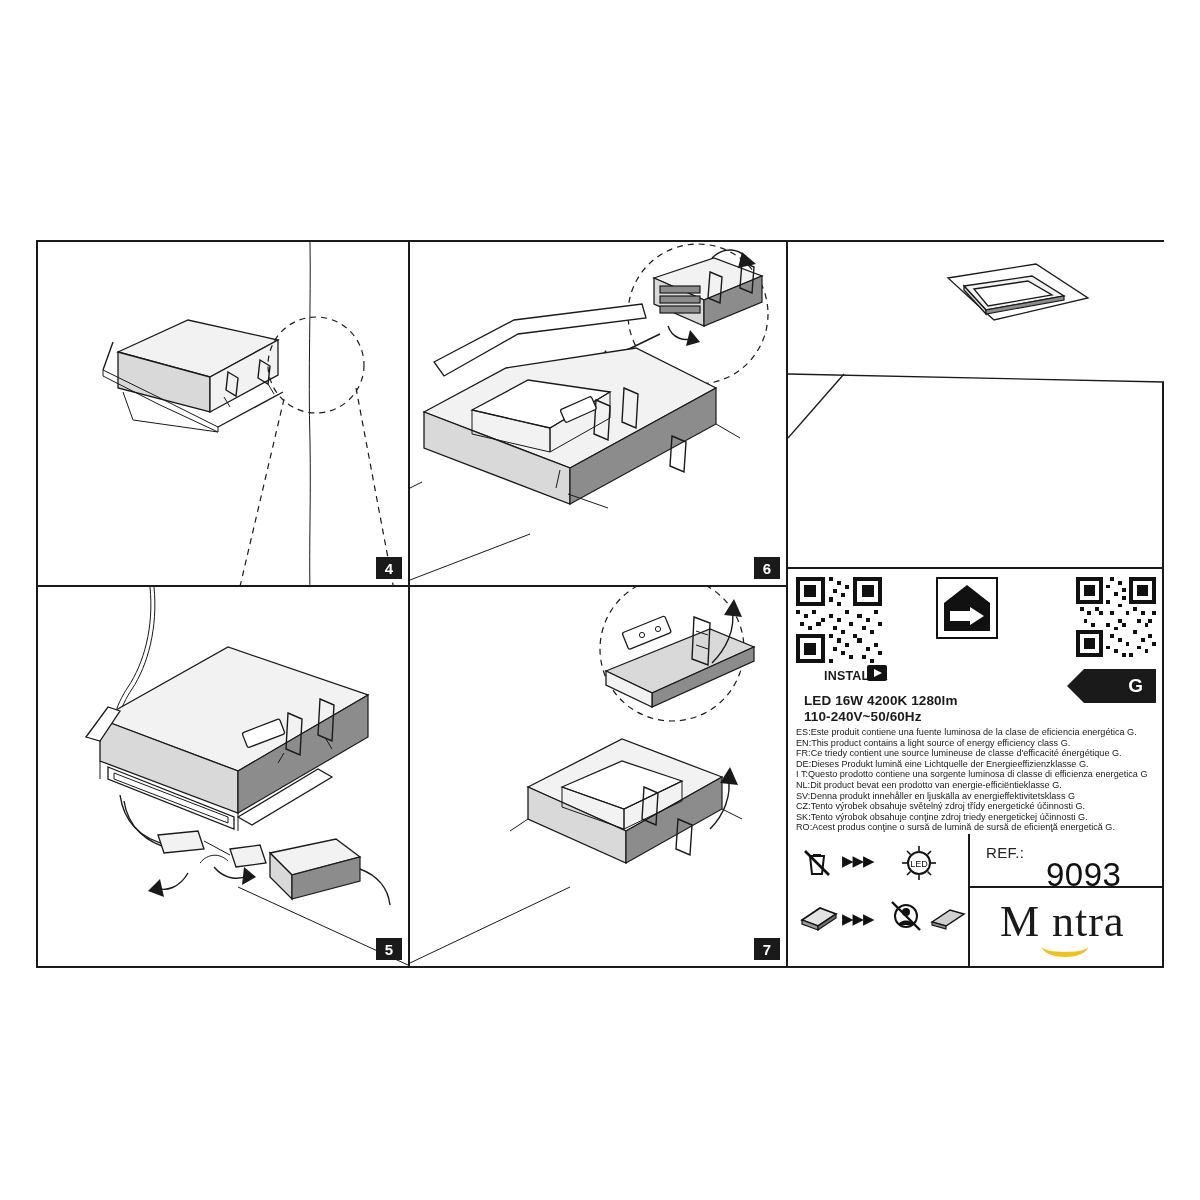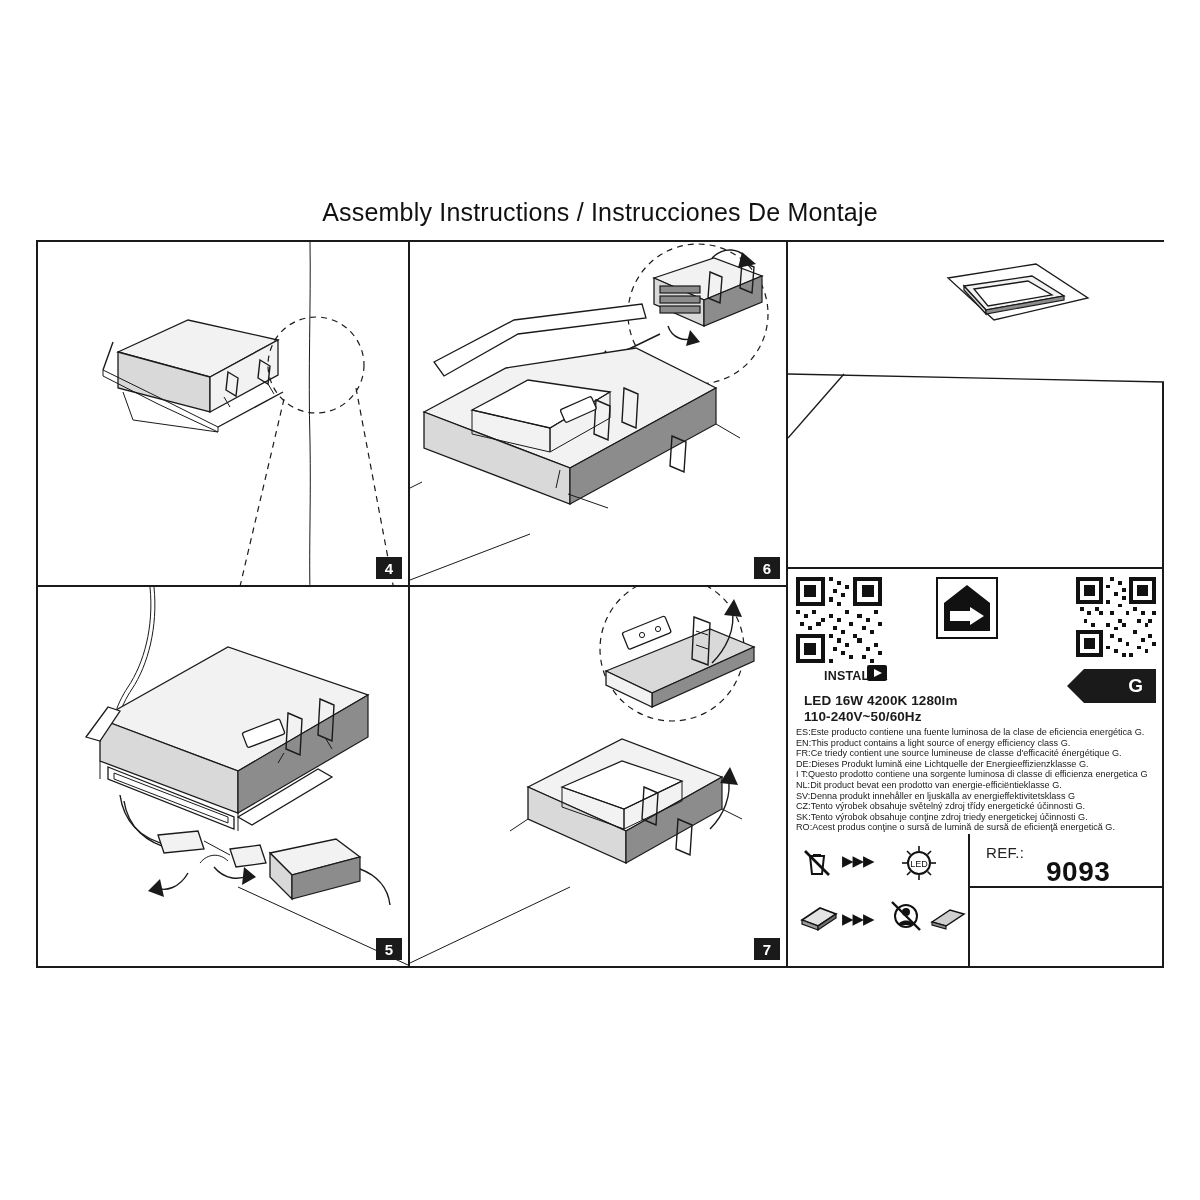--- a/index.html
+++ b/index.html
@@ -129,22 +129,22 @@
     border-right: 17px solid #1a1a1a;
   }
   .ref-label {
     position: absolute;
     font-size: 15px;
     letter-spacing: .3px;
     color: #222;
   }
   .ref-value {
     position: absolute;
-    font-size: 28px;
-    font-weight: 700;
+    font-size: 33px;
+    font-weight: 400;
     letter-spacing: .5px;
     color: #111;
   }
   .brand {
     position: absolute;
     font-size: 44px;
     letter-spacing: 1px;
     color: #1a1a1a;
     font-family: "Liberation Serif", serif;
   }
@@ -157,21 +157,20 @@
     border-bottom: 5px solid #f2c21a;
     border-radius: 0 0 50% 50%;
   }
   .hline { position: absolute; background: #1a1a1a; }
 </style>
 </head>
 <body>
 
 <div class="sheet">
 
-  <div class="title">Assembly Instructions / Instrucciones De Montaje</div>
 
   <div class="grid">
 
     <div class="v-sep" style="left:370px;top:0;width:2px;height:724px;"></div>
     <div class="v-sep" style="left:748px;top:0;width:2px;height:724px;"></div>
     <div class="v-sep" style="left:0;top:343px;width:750px;height:2px;"></div>
     <div class="v-sep" style="left:748px;top:325px;width:378px;height:2px;"></div>
 
     <div class="cell" style="left:0;top:0;width:370px;height:343px;">
       <svg class="art" width="370" height="343" viewBox="0 0 370 343">
@@ -502,21 +501,21 @@
       </svg>
 
       <div class="eu-class" style="left:296px;top:100px;">G</div>
 
       <div class="spec" style="left:8px;top:124px;margin-left:8px;">
         <div>LED 16W 4200K 1280lm</div>
         <div>110-240V~50/60Hz</div>
       </div>
 
       <div class="legal" style="left:8px;top:158px;">
-        <div>ES:Este producto contiene una fuente luminosa de la clase de eficiencia energética G.</div>
+        <div>ES:Este produit contiene una fuente luminosa de la clase de eficiencia energética G.</div>
         <div>EN:This product contains a light source of energy efficiency class G.</div>
         <div>FR:Ce triedy contient une source lumineuse de classe d'efficacité énergétique G.</div>
         <div>DE:Dieses Produkt lumină eine Lichtquelle der Energieeffizienzklasse G.</div>
         <div>I T:Questo prodotto contiene una sorgente luminosa di classe di efficienza energetica G</div>
         <div>NL:Dit product bevat een prodotto van energie-efficiëntieklasse G.</div>
         <div>SV:Denna produkt innehåller en ljuskälla av energieffektivitetsklass G</div>
         <div>CZ:Tento výrobek obsahuje světelný zdroj třídy energetické účinnosti G.</div>
         <div>SK:Tento výrobok obsahuje conţine zdroj triedy energetickej účinnosti G.</div>
         <div>RO:Acest produs conţine o sursă de lumină de sursă de eficienţă energetică G.</div>
         <div>PT:Este produto contém uma fonte de luz de classe de eficiência energética G.</div>
@@ -563,16 +562,20 @@
         <path d="M4,4 L32,32" stroke="#111" stroke-width="2.4"></path>
       </svg>
       <svg class="qr" style="left:140px;top:70px;" width="40" height="28" viewBox="0 0 40 28">
         <polygon points="4,18 22,6 36,10 18,22" fill="#cfcfcf" stroke="#111" stroke-width="1.5"></polygon>
         <polygon points="4,18 18,22 18,25 4,21" fill="#8a8a8a" stroke="#111" stroke-width="1.1"></polygon>
       </svg>
 
       <div class="ref-label" style="left:198px;top:10px;">REF.:</div>
       <div class="ref-value" style="left:258px;top:22px;">9093</div>
 
+      <div class="brand" style="left:212px;top:62px;">
+        <span>M ntra</span>
+        <span class="swoosh"></span>
+      </div>
     </div>
 
   </div>
 </div>
 
 </body></html>

